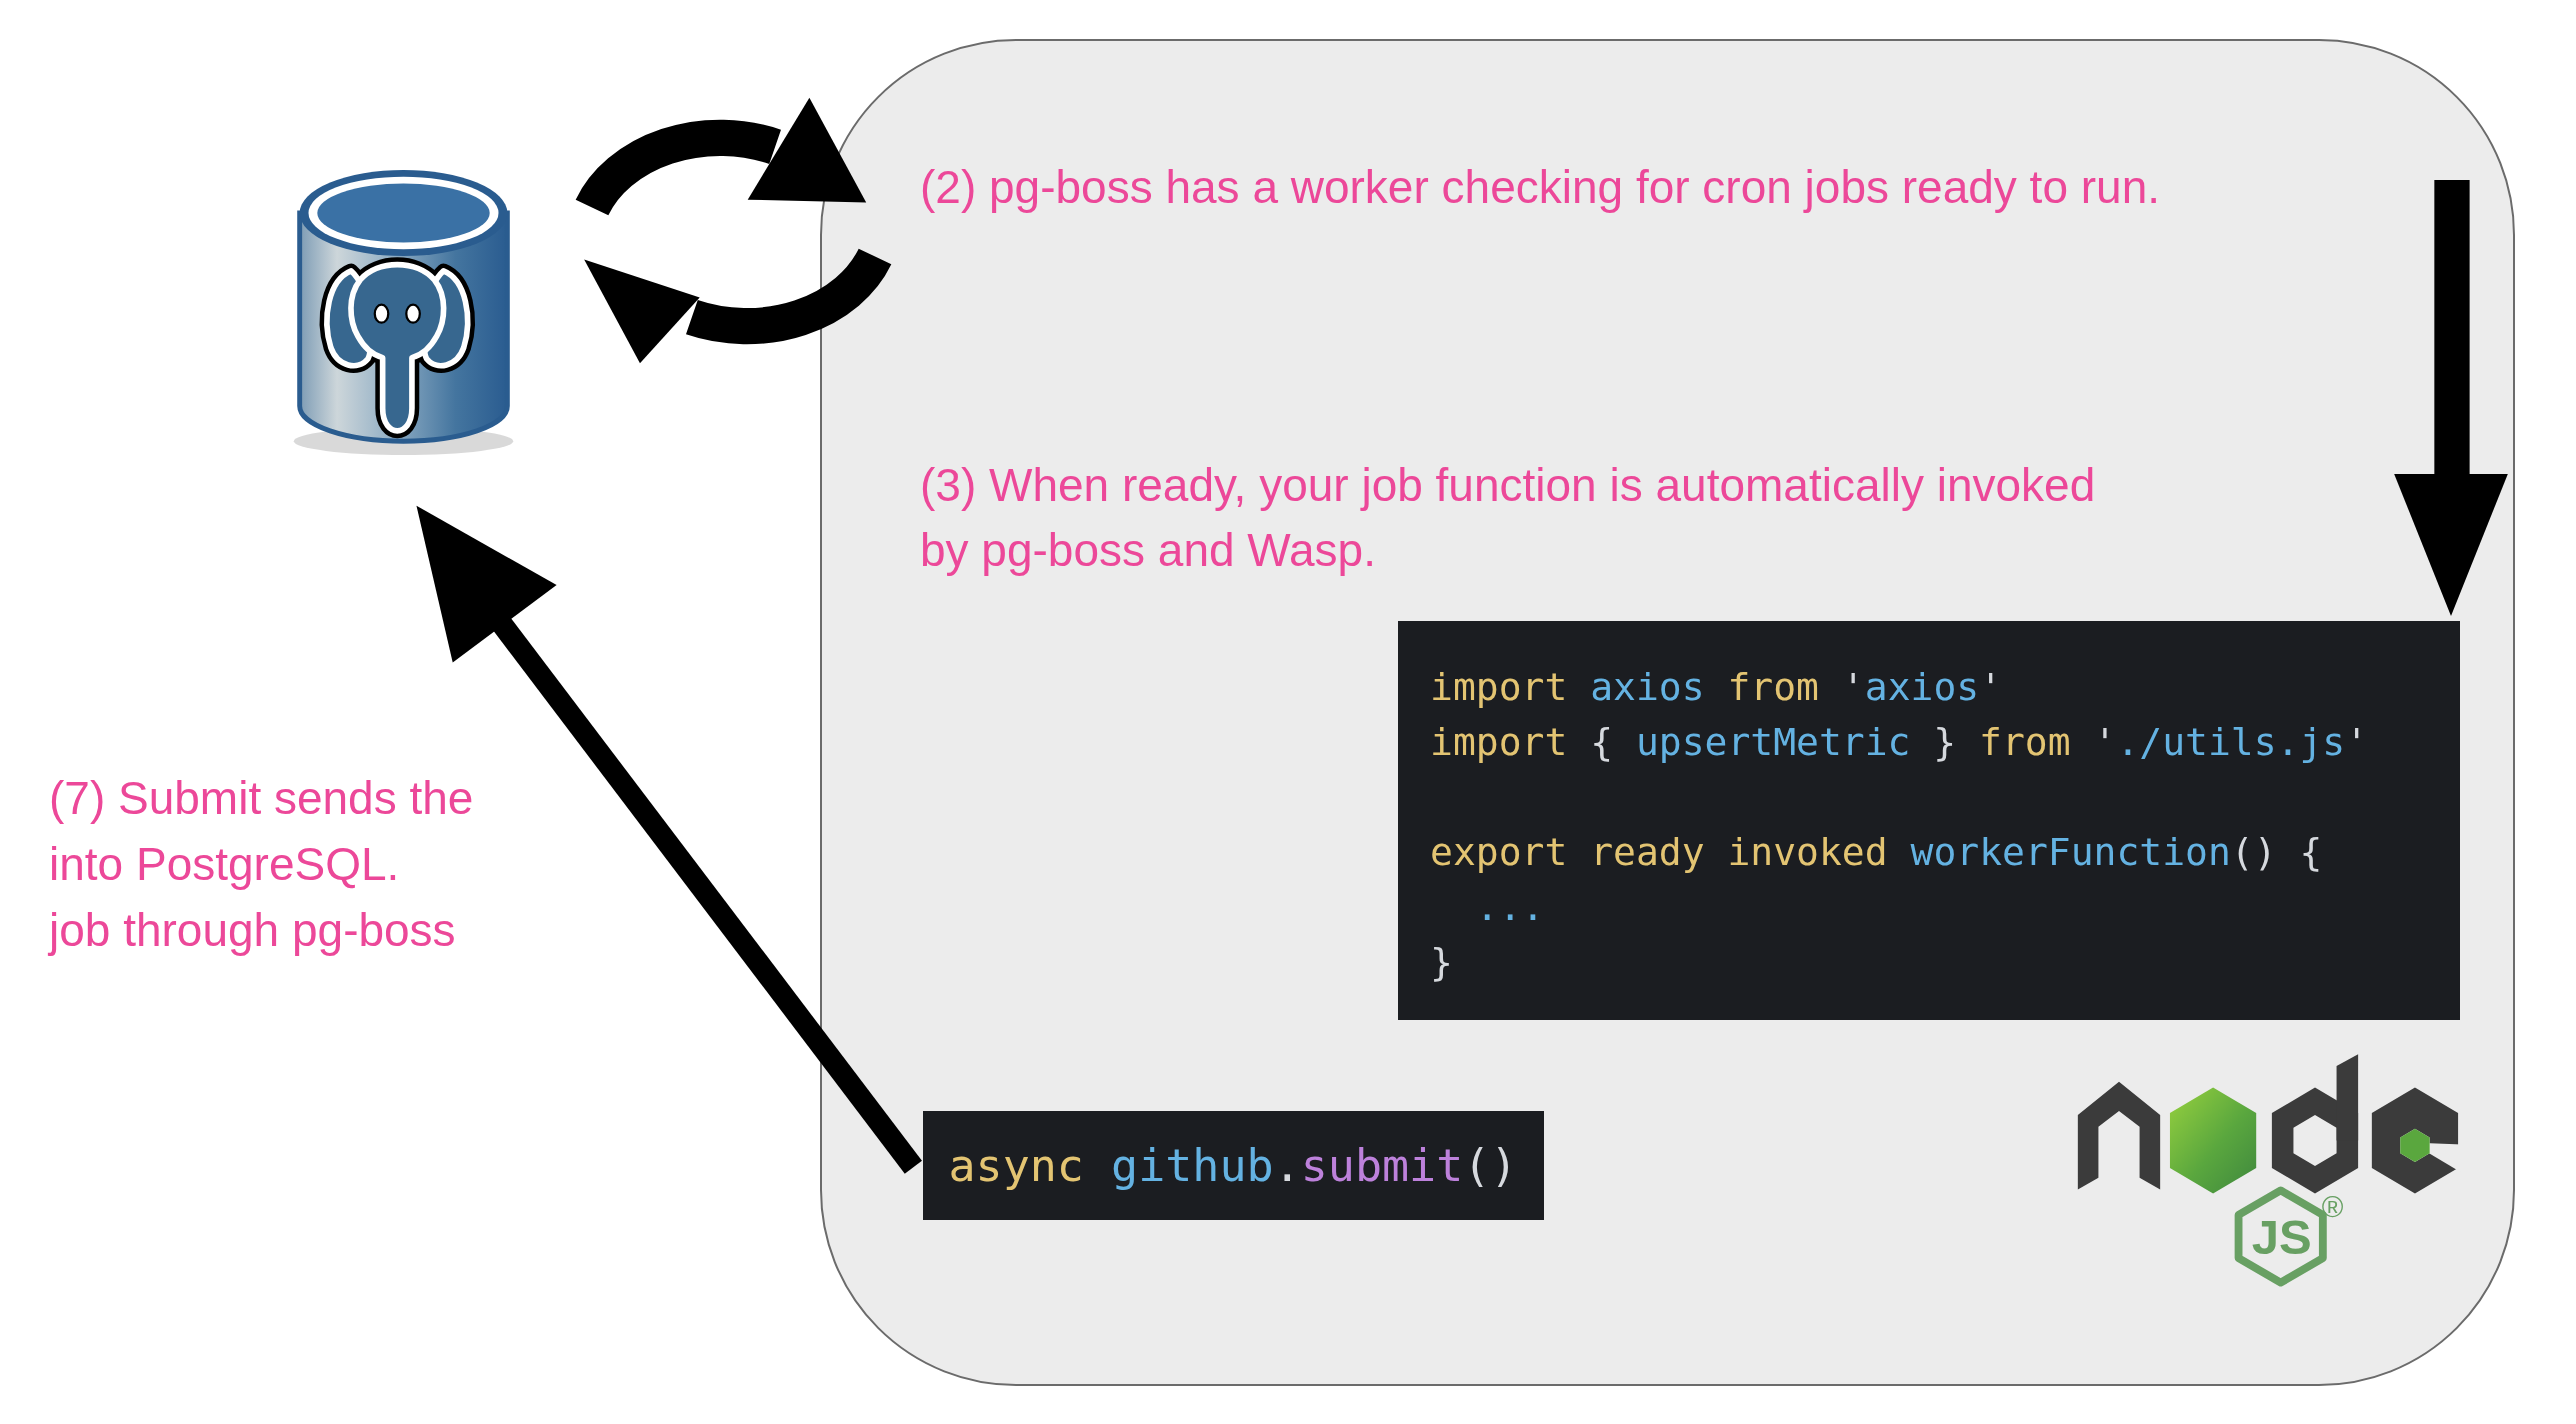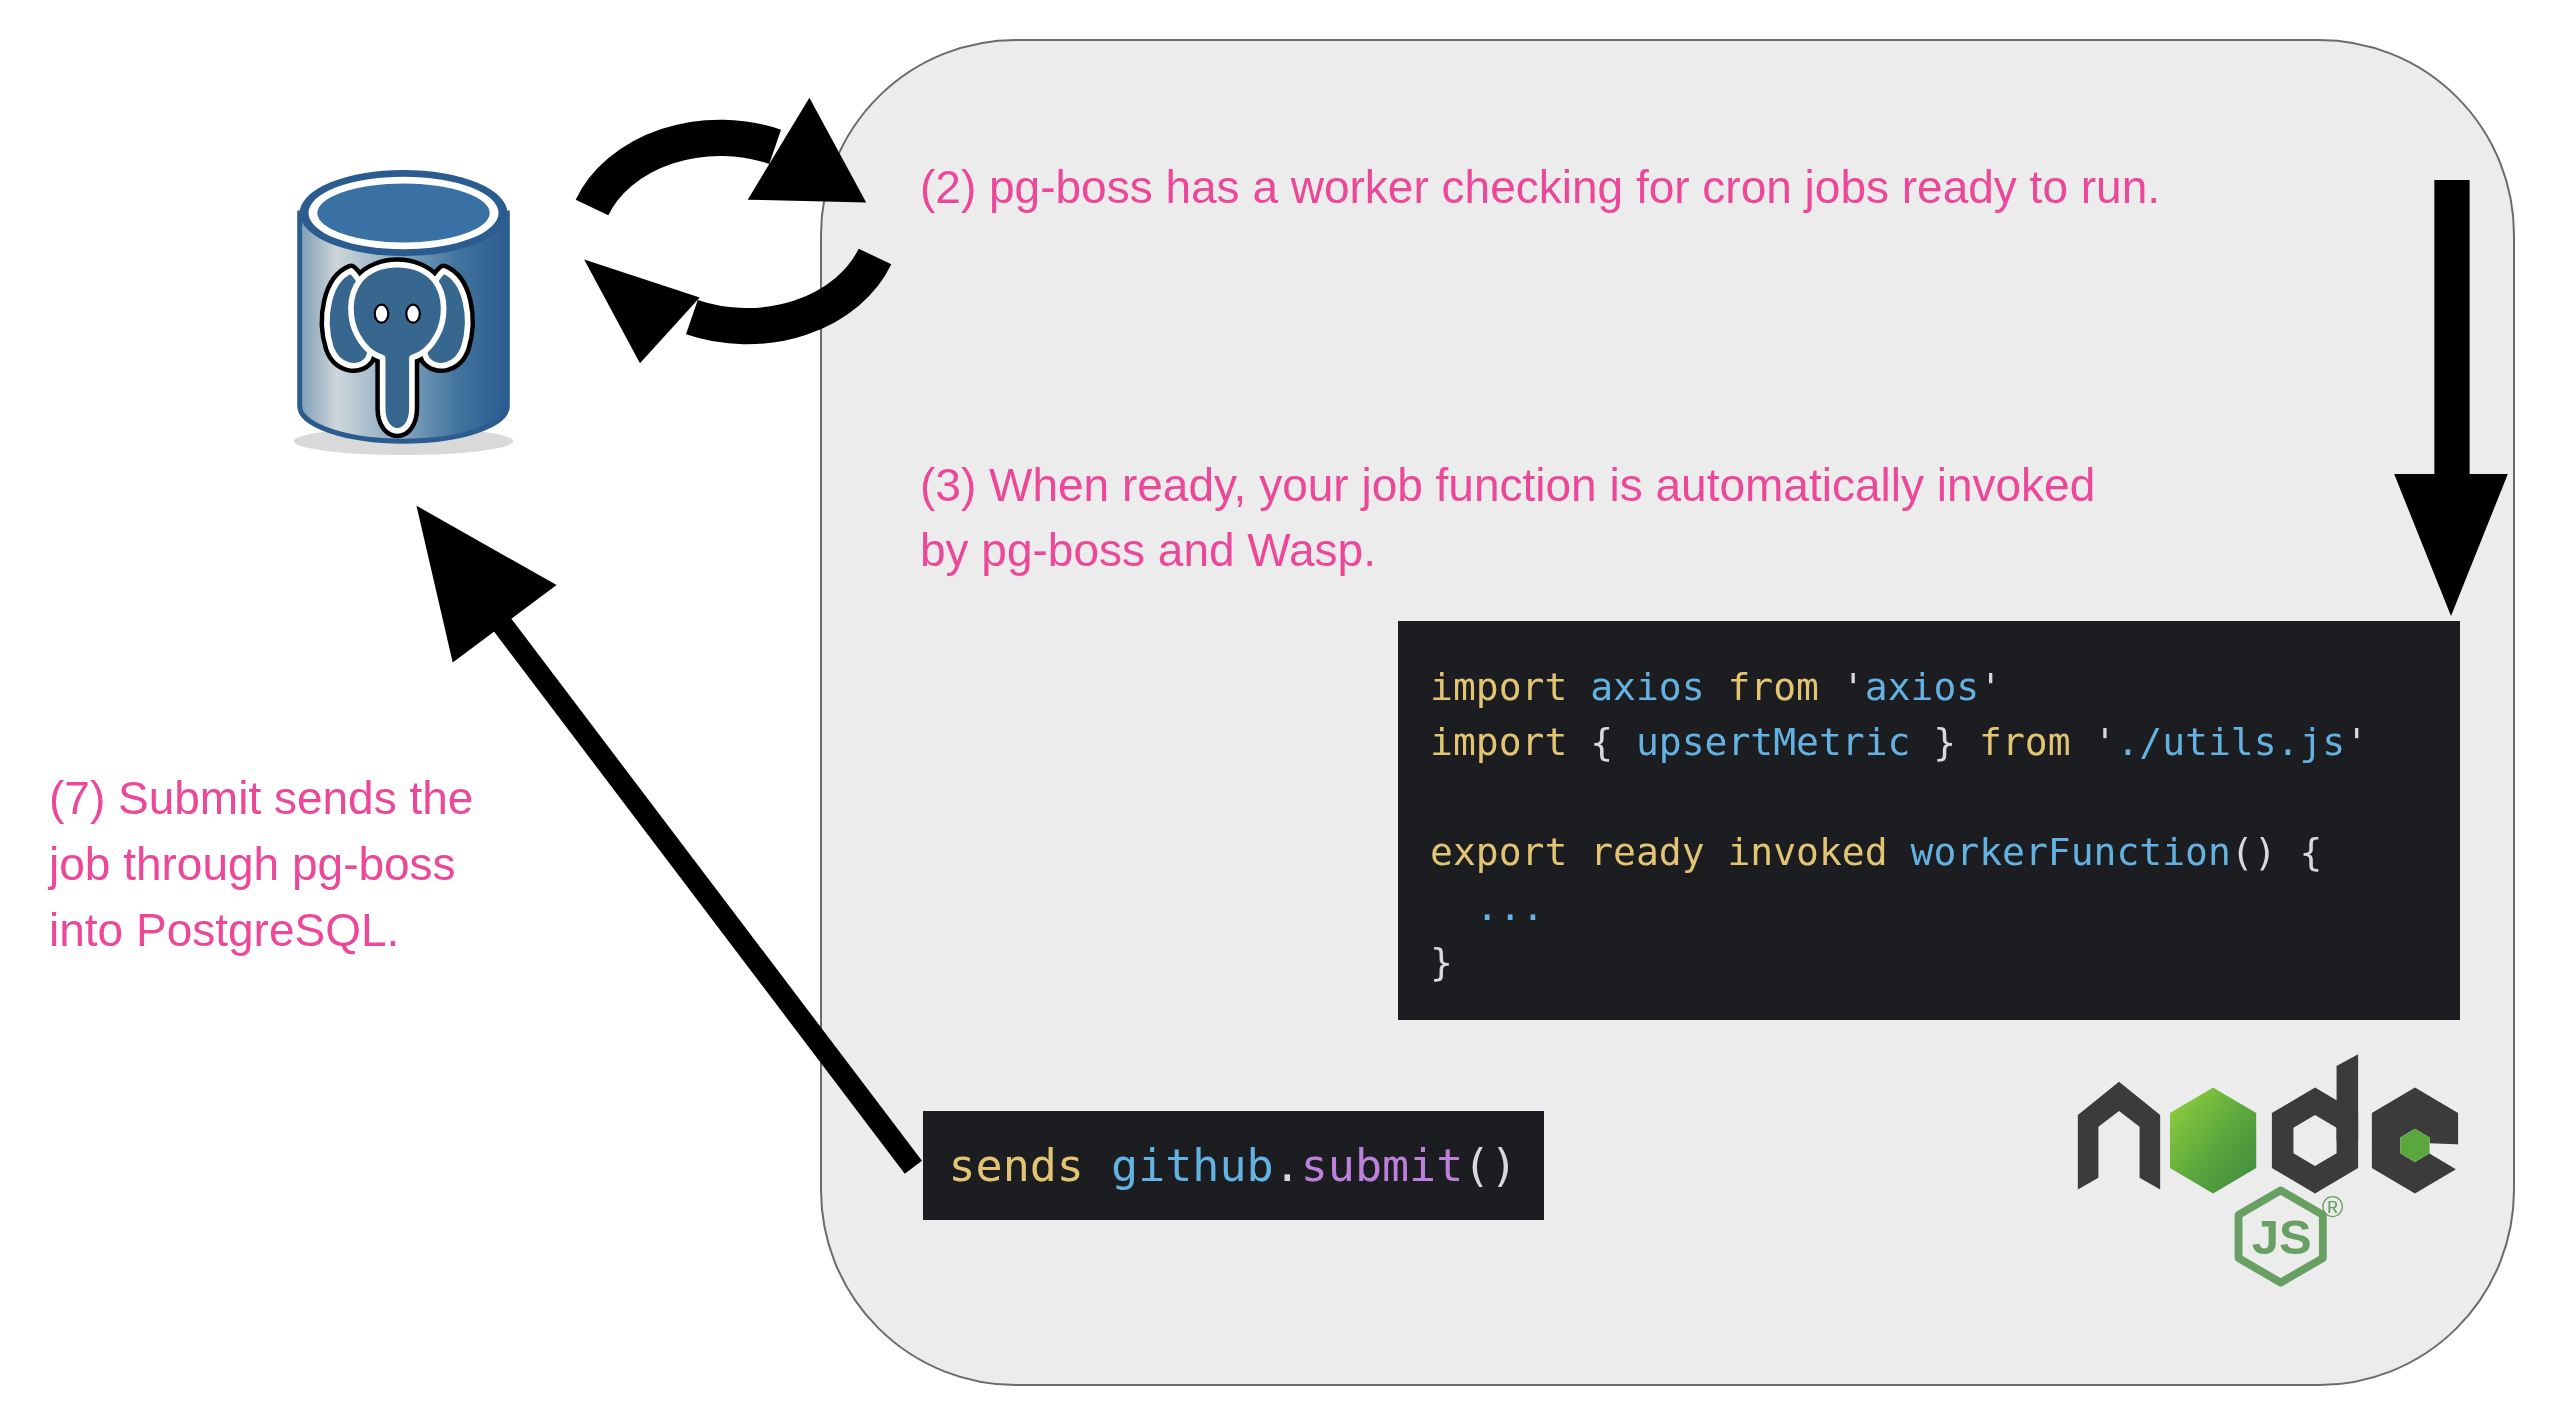--- a/index.html
+++ b/index.html
@@ -109,31 +109,31 @@
       <div class="code-line"><span class="tok-kw">import</span><span class="tok-pu"> </span><span class="tok-id">axios</span><span class="tok-pu"> </span><span class="tok-kw">from</span><span class="tok-pu"> </span><span class="tok-pu">'</span><span class="tok-id">axios</span><span class="tok-pu">'</span></div>
       <div class="code-line"><span class="tok-kw">import</span><span class="tok-pu"> { </span><span class="tok-id">upsertMetric</span><span class="tok-pu"> } </span><span class="tok-kw">from</span><span class="tok-pu"> </span><span class="tok-pu">'</span><span class="tok-id">./utils.js</span><span class="tok-pu">'</span></div>
       <div class="code-line"></div>
       <div class="code-line"><span class="tok-kw">export</span><span class="tok-pu"> </span><span class="tok-kw">ready</span><span class="tok-pu"> </span><span class="tok-kw">invoked</span><span class="tok-pu"> </span><span class="tok-id">workerFunction</span><span class="tok-pu">() {</span></div>
       <div class="code-line"><span class="tok-id">  ...</span></div>
       <div class="code-line"><span class="tok-pu">}</span></div>
     </div>
 
   <div class="step-label" id="step1">
     <div>(7) Submit sends the</div>
+    <div>into PostgreSQL.</div>
     <div>job through pg-boss</div>
-    <div>into PostgreSQL.</div>
   </div>
 
   <svg id="diag-arrow" width="541" height="703" viewBox="0 0 552 717">
     <line x1="112" y1="140" x2="534" y2="697" stroke="#000" stroke-width="22"></line>
     <polygon points="27,22 64,182 170,103" fill="#000"></polygon>
   </svg>
 
   <div class="code-block" id="submit-code">
-      <div class="code-line"><span class="tok-kw">sends</span><span class="tok-pu"> </span><span class="tok-id">github</span><span class="tok-pu">.</span><span class="tok-me">submit</span><span class="tok-pu">()</span></div>
+      <div class="code-line"><span class="tok-kw">async</span><span class="tok-pu"> </span><span class="tok-id">github</span><span class="tok-pu">.</span><span class="tok-me">submit</span><span class="tok-pu">()</span></div>
     </div>
 
   <svg id="node-logo" width="392" height="275" viewBox="0 0 400 280">
     <defs>
       <linearGradient id="nodeGreen" x1="0" y1="0" x2="1" y2="1">
         <stop offset="0" stop-color="#97d13e"></stop>
         <stop offset="0.55" stop-color="#5aa73e"></stop>
         <stop offset="1" stop-color="#3e873e"></stop>
       </linearGradient>
     </defs>

